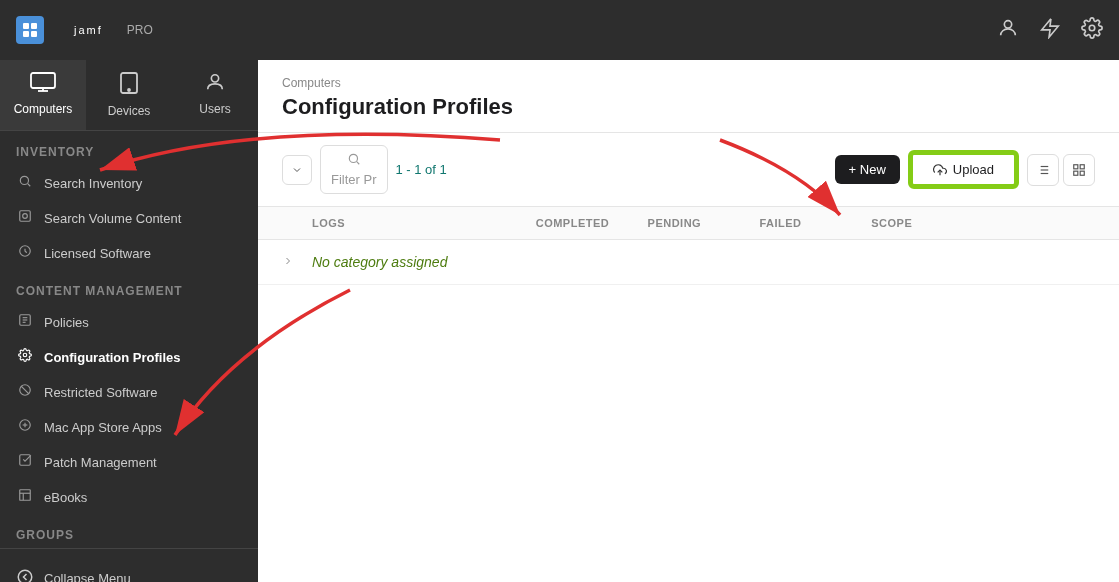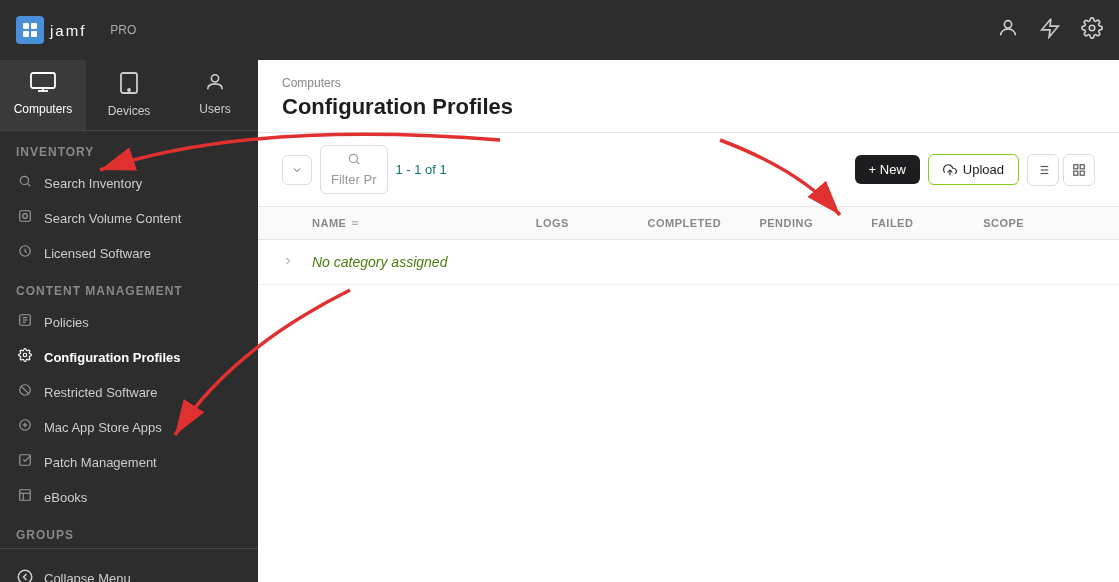--- a/index.html
+++ b/index.html
@@ -12,21 +12,21 @@
       display: flex;
       align-items: center;
       justify-content: space-between;
       padding: 0 16px;
       flex-shrink: 0;
     }
     .top-nav-left { display: flex; align-items: center; gap: 8px; }
     .jamf-logo { display: flex; align-items: center; gap: 6px; }
     .jamf-logo-icon { width: 28px; height: 28px; background: #4a90d9; border-radius: 4px; display: flex; align-items: center; justify-content: center; }
     .jamf-logo-icon svg { width: 18px; height: 18px; }
-    .jamf-logo-text { color: white; font-size: 15px; font-weight: 300; letter-spacing: 2px; }
+    .jamf-logo-text { color: white; font-size: 11px; font-weight: 300; letter-spacing: 2px; margin-left: 24px; }
     .jamf-logo-pro { color: #aaa; font-size: 12px; font-weight: 400; margin-left: 18px; }
     .top-nav-right { display: flex; align-items: center; gap: 20px; }
     .nav-icon { color: #ccc; cursor: pointer; font-size: 20px; }
 
     
     .main-layout { display: flex; flex: 1; overflow: hidden; }
 
     
     .sidebar {
       width: 258px;
@@ -159,23 +159,23 @@
       border: none;
       border-radius: 6px;
       padding: 7px 14px;
       font-size: 13px;
       cursor: pointer;
     }
     .upload-btn {
       display: flex; align-items: center; gap: 6px;
       background: white;
       color: #1d1d1f;
-      border: 1px solid #84cc16;
+      border: 5px solid #84cc16;
       border-radius: 6px;
-      padding: 7px 14px;
+      padding: 7px 20px;
       font-size: 13px;
       cursor: pointer;
     }
     .view-toggle {
       display: flex; gap: 4px;
     }
     .view-btn {
       width: 32px; height: 32px;
       border: 1px solid #ddd;
       border-radius: 6px;
@@ -452,24 +452,20 @@
                 <rect x="3" y="14" width="7" height="7"></rect>
                 <rect x="14" y="14" width="7" height="7"></rect>
               </svg>
           </button>
         </div>
       </div>
     </div>
 
     <div class="table-header">
       <div class="table-header-cell"></div>
-      <div class="table-header-cell">NAME <svg width="10" height="10" viewBox="0 0 24 24" fill="none" stroke="#888" stroke-width="2">
-            <line x1="5" y1="9" x2="19" y2="9"></line>
-            <line x1="5" y1="15" x2="19" y2="15"></line>
-          </svg></div>
       <div class="table-header-cell">LOGS</div>
       <div class="table-header-cell">COMPLETED</div>
       <div class="table-header-cell">PENDING</div>
       <div class="table-header-cell">FAILED</div>
       <div class="table-header-cell">SCOPE</div>
     </div>
 
     <div class="table-row">
       <div class="expand-icon">
         <svg width="12" height="12" viewBox="0 0 24 24" fill="none" stroke="#888" stroke-width="2">

